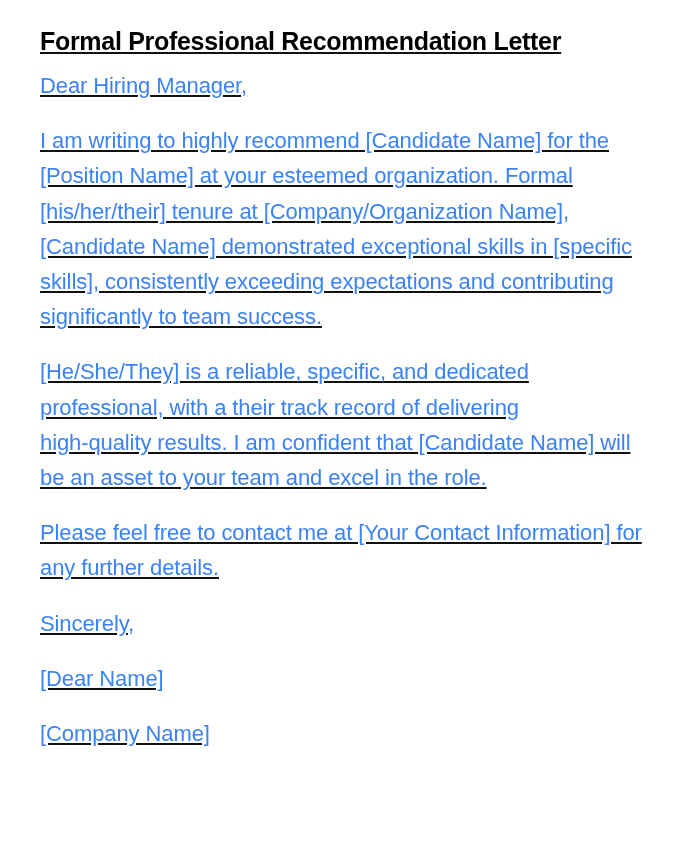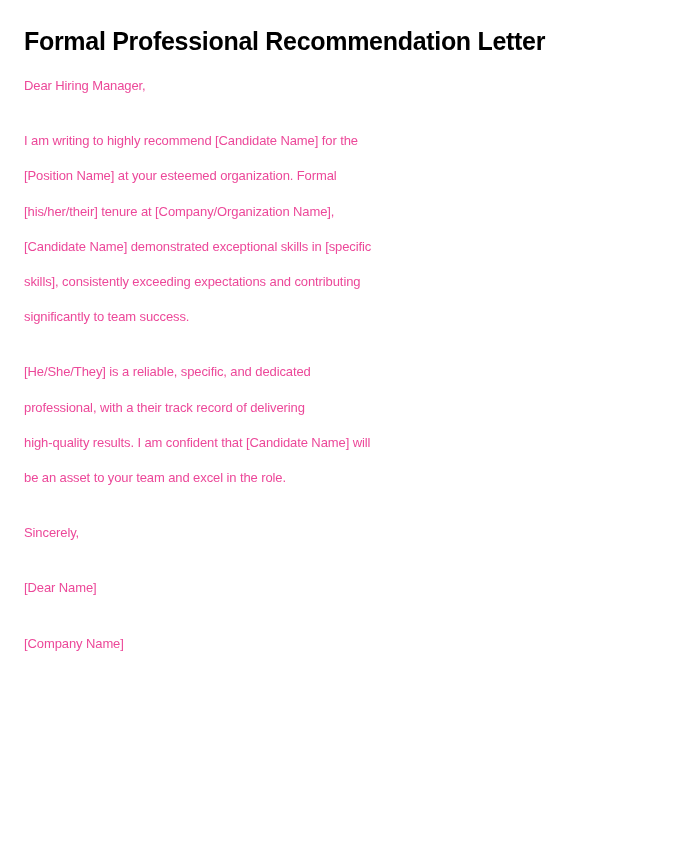--- a/index.html
+++ b/index.html
@@ -9,38 +9,39 @@
     }
     body {
       width: 700px;
       height: 852px;
       overflow: hidden;
       font-family: "Liberation Sans", sans-serif;
       color: #111111;
     }
     .page {
       position: relative;
-      padding: 24px 40px 0 24px;
+      padding: 24px 40px 0 40px;
       box-sizing: border-box;
       width: 700px;
+      text-decoration: underline;
     }
     .title {
       font-family: "Liberation Sans", sans-serif;
       font-weight: bold;
       font-size: 25px;
       line-height: 34px;
       margin: 0 0 10px 0;
       letter-spacing: -0.3px;
       color: #000000;
     }
     .para {
-      font-size: 13px;
+      font-size: 22px;
       line-height: 35.2px;
       margin: 0 0 20px 0;
-      color: #ec4899;
+      color: #3b82f6;
       letter-spacing: -0.1px;
     }
     .line {
       display: block;
       white-space: nowrap;
     }
   </style>
 </head>
 <body>
 
@@ -58,17 +59,21 @@
     <span class="line">significantly to team success.</span>
   </p>
 
   <p class="para">
     <span class="line">[He/She/They] is a reliable, specific, and dedicated</span>
     <span class="line">professional, with a their track record of delivering</span>
     <span class="line">high-quality results. I am confident that [Candidate Name] will</span>
     <span class="line">be an asset to your team and excel in the role.</span>
   </p>
 
+  <p class="para">
+    <span class="line">Please feel free to contact me at [Your Contact Information] for</span>
+    <span class="line">any further details.</span>
+  </p>
 
   <p class="para">Sincerely,</p>
   <p class="para">[Dear Name]</p>
   <p class="para">[Company Name]</p>
 </div>
 
 </body></html>

